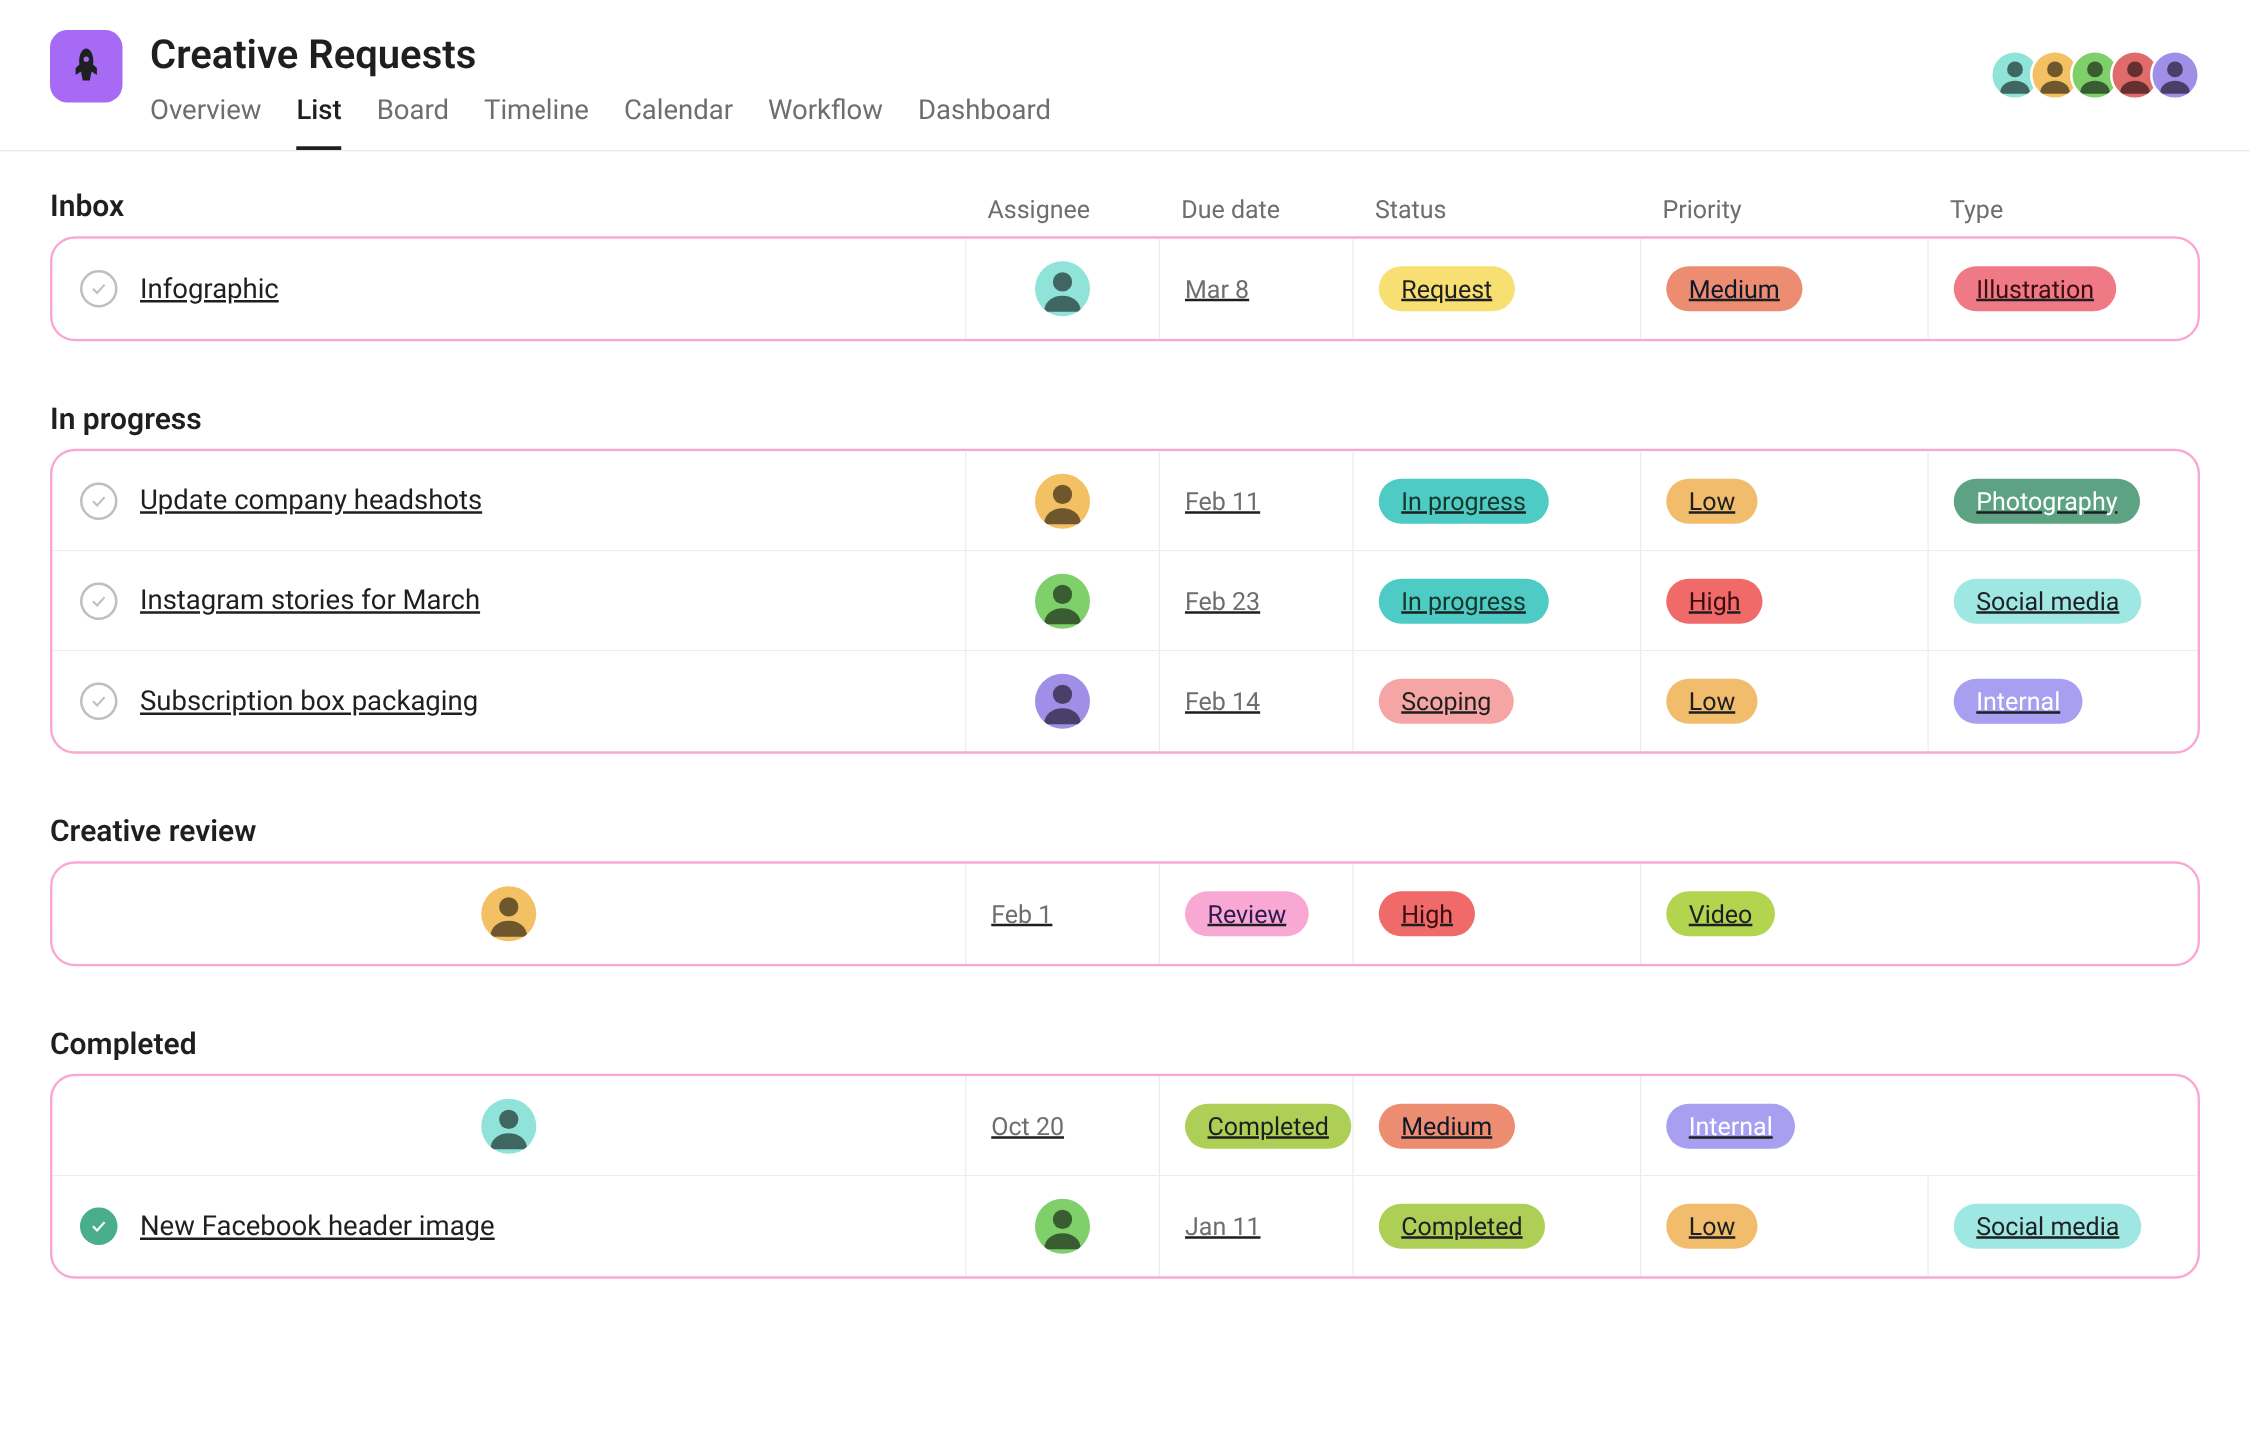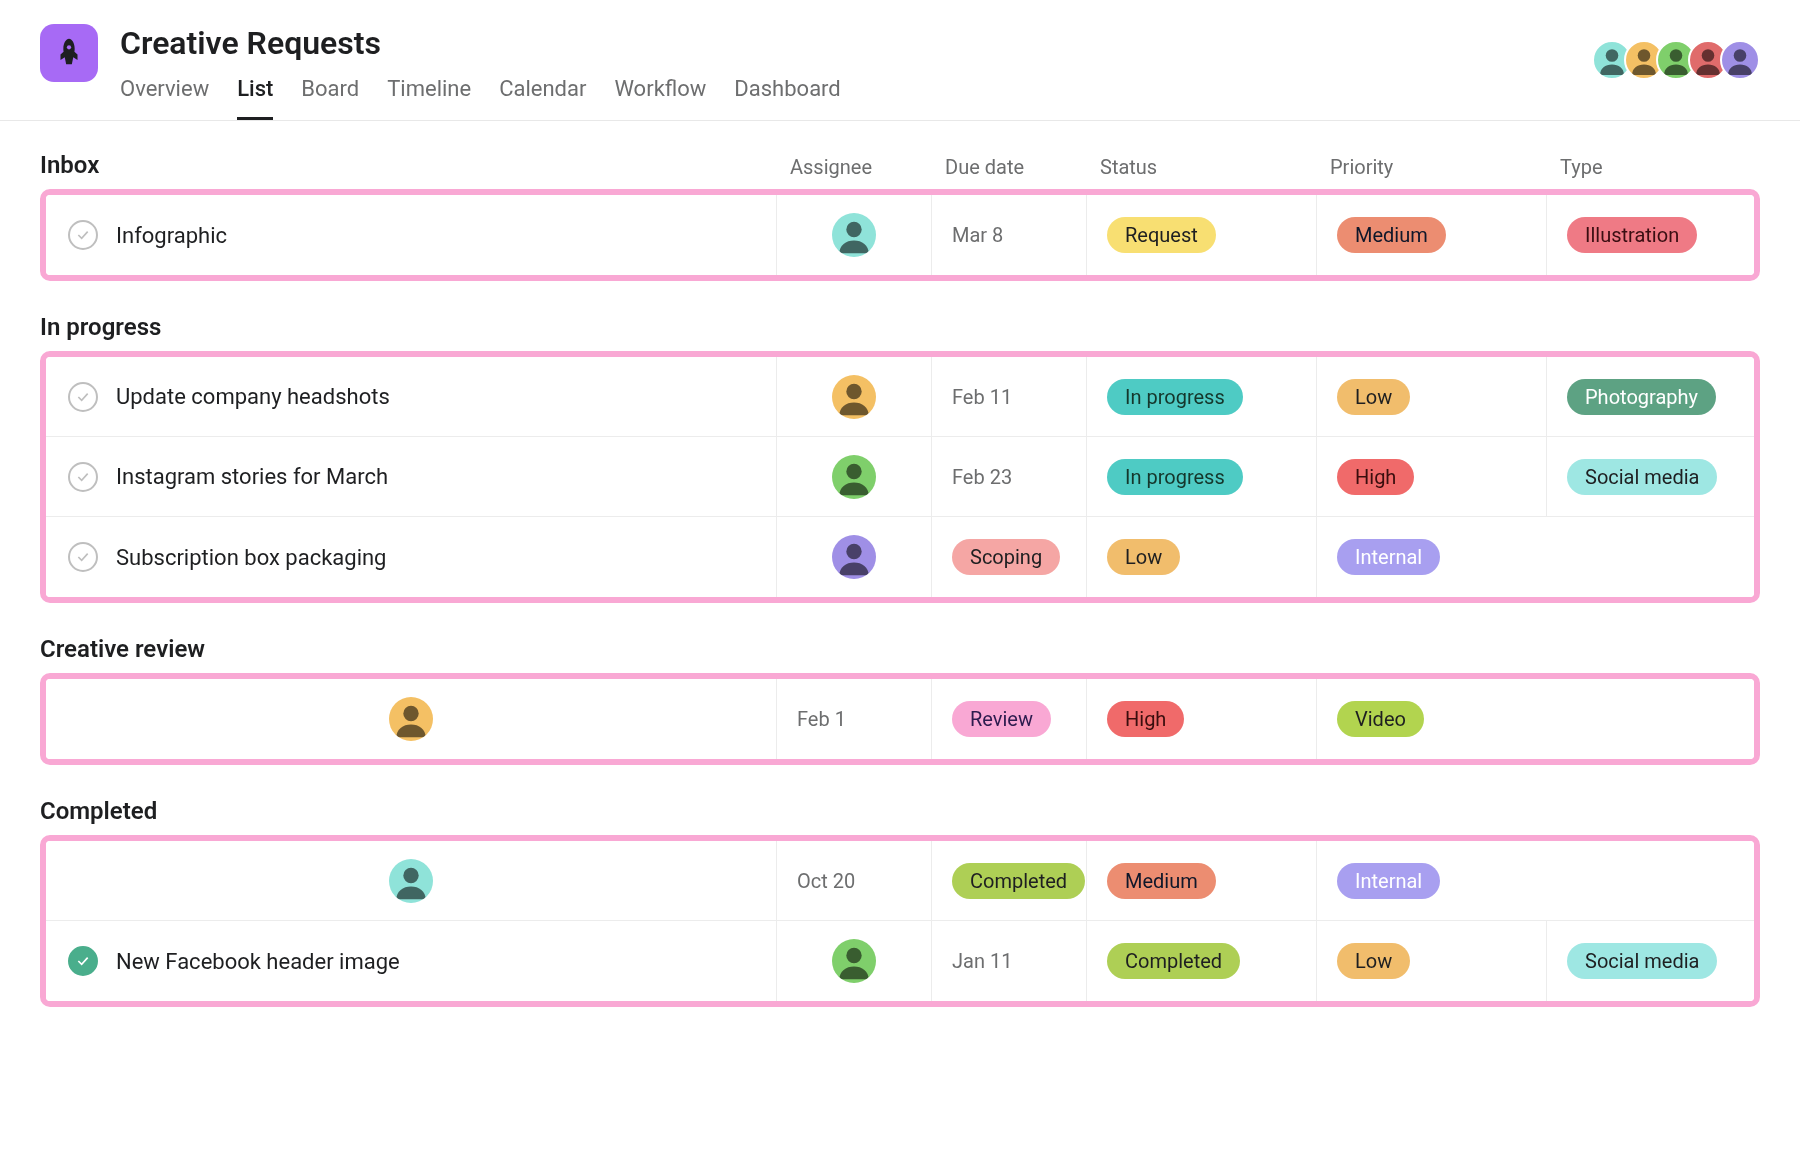--- a/index.html
+++ b/index.html
@@ -57,42 +57,43 @@
     display: flex;
   }
   .avatars .avatar {
     margin-left: -8px;
     width: 40px; height: 40px;
     border: 2px solid #fff;
   }
 
   
   .content { padding: 30px 40px 60px 40px; }
-  .section { margin-bottom: 32px; }
+  .section { margin-bottom: 48px; }
   .section-header {
     display: grid;
     grid-template-columns: 730px 155px 155px 230px 230px 1fr;
     align-items: end;
     margin-bottom: 10px;
   }
   .section-title {
     font-size: 24px;
     font-weight: 600;
     color: #1e1f21;
   }
   .col-head {
     font-size: 20px;
     color: #6d6e6f;
     font-weight: 400;
     padding-left: 20px;
   }
   .table {
-    border: 6px solid #f9a8d4;
-    border-radius: 10px;
+    border: 2px solid #f9a8d4;
+    border-radius: 20px;
     overflow: hidden;
+    text-decoration: underline;
   }
   .row {
     display: grid;
     grid-template-columns: 730px 155px 155px 230px 230px 1fr;
     align-items: center;
     min-height: 80px;
     border-bottom: 1px solid #ececec;
     background: #fff;
   }
   .row:last-child { border-bottom: none; }
@@ -331,20 +332,23 @@
           </div>
           <div class="cell assignee-cell">
             <div class="avatar" style="background: rgb(159, 143, 230);">
               <svg viewBox="0 0 24 24" width="100%" height="100%">
                 <circle cx="12" cy="9" r="4.2" fill="rgba(0,0,0,0.55)"></circle>
                 <path d="M4 22c0-4.4 3.6-7 8-7s8 2.6 8 7z" fill="rgba(0,0,0,0.55)"></path>
               </svg>
             </div>
           </div>
           <div class="cell">
+            <span class="due">Feb 14</span>
+          </div>
+          <div class="cell">
             <span class="pill c-pink">Scoping</span>
           </div>
           <div class="cell">
             <span class="pill c-amber">Low</span>
           </div>
           <div class="cell">
             <span class="pill c-lavender">Internal</span>
           </div>
         </div>
       </div>

